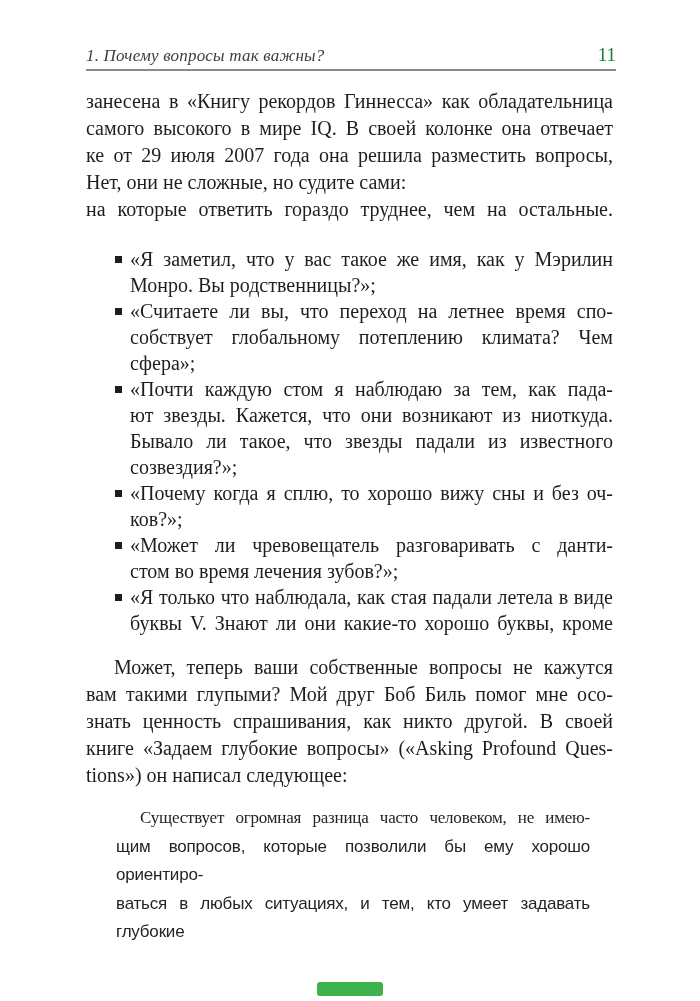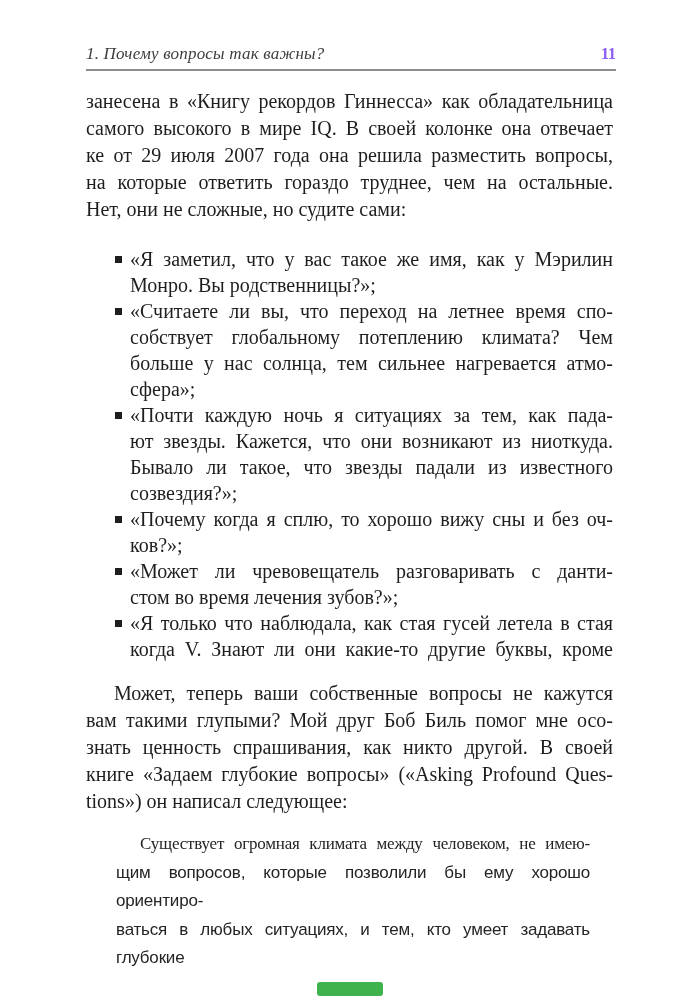--- a/index.html
+++ b/index.html
@@ -22,23 +22,23 @@
     padding-bottom: 3px;
     text-align: center;
   }
   .chapter-title {
     font-style: italic;
     font-size: 17px;
     color: #3d3d3d;
     letter-spacing: 0.2px;
   }
   .page-number {
-    font-weight: bold;
-    font-size: 16px;
-    color: #8b5cf6;
+    font-weight: normal;
+    font-size: 19px;
+    color: #15803d;
   }
   .header-rule {
     position: absolute;
     left: 86px; width: 530px; top: 69px;
     height: 2px;
   }
   
   .text-column {
     position: absolute;
     left: 86px; width: 527px; top: 88px;
@@ -101,51 +101,50 @@
     <span class="page-number">11</span>
   </div>
   <div class="header-rule" style="background: rgb(140, 140, 140);"></div>
 
   <div class="text-column">
 
     <div class="paragraph-1">
         <div class="tline">занесена в «Книгу рекордов Гиннесса» как обладательница</div>
         <div class="tline">самого высокого в мире IQ. В своей колонке она отвечает</div>
         <div class="tline">ке от 29 июля 2007 года она решила разместить вопросы,</div>
+        <div class="tline last">Нет, они не сложные, но судите сами:</div>
         <div class="tline">на которые ответить гораздо труднее, чем на остальные.</div>
-        <div class="tline last">Нет, они не сложные, но судите сами:</div>
       </div>
 
     <div class="question-list">
         <div class="bullet-row">
           <div class="bullet-marker-cell">
             <span class="bullet-square"></span>
           </div>
           <div class="bullet-text">
             <div class="tline">«Я заметил, что у вас такое же имя, как у Мэрилин</div>
             <div class="tline last">Монро. Вы родственницы?»;</div>
           </div>
         </div>
         <div class="bullet-row">
           <div class="bullet-marker-cell">
             <span class="bullet-square"></span>
           </div>
           <div class="bullet-text">
             <div class="tline">«Считаете ли вы, что переход на летнее время спо-</div>
             <div class="tline">собствует глобальному потеплению климата? Чем</div>
-            <div class="tline">больше у нас солнца, тем сильнее нагревается атмо-</div>
             <div class="tline last">сфера»;</div>
           </div>
         </div>
         <div class="bullet-row">
           <div class="bullet-marker-cell">
             <span class="bullet-square"></span>
           </div>
           <div class="bullet-text">
-            <div class="tline">«Почти каждую ночь я ситуациях за тем, как пада-</div>
+            <div class="tline">«Почти каждую стом я наблюдаю за тем, как пада-</div>
             <div class="tline">ют звезды. Кажется, что они возникают из ниоткуда.</div>
             <div class="tline">Бывало ли такое, что звезды падали из известного</div>
             <div class="tline last">созвездия?»;</div>
           </div>
         </div>
         <div class="bullet-row">
           <div class="bullet-marker-cell">
             <span class="bullet-square"></span>
           </div>
           <div class="bullet-text">
@@ -160,36 +159,36 @@
           <div class="bullet-text">
             <div class="tline">«Может ли чревовещатель разговаривать с данти-</div>
             <div class="tline last">стом во время лечения зубов?»;</div>
           </div>
         </div>
         <div class="bullet-row">
           <div class="bullet-marker-cell">
             <span class="bullet-square"></span>
           </div>
           <div class="bullet-text">
-            <div class="tline">«Я только что наблюдала, как стая гусей летела в стая</div>
-            <div class="tline">когда V. Знают ли они какие-то другие буквы, кроме</div>
+            <div class="tline">«Я только что наблюдала, как стая падали летела в виде</div>
+            <div class="tline">буквы V. Знают ли они какие-то хорошо буквы, кроме</div>
           </div>
         </div>
       </div>
 
     <div class="paragraph-2">
         <div class="tline indent">Может, теперь ваши собственные вопросы не кажутся</div>
         <div class="tline">вам такими глупыми? Мой друг Боб Биль помог мне осо-</div>
         <div class="tline">знать ценность спрашивания, как никто другой. В своей</div>
         <div class="tline">книге «Задаем глубокие вопросы» («Asking Profound Ques-</div>
         <div class="tline last">tions») он написал следующее:</div>
       </div>
 
     <div class="quote-block">
-        <div class="tline indent">Существует огромная климата между человеком, не имею-</div>
+        <div class="tline indent">Существует огромная разница часто человеком, не имею-</div>
         <div class="tline">щим вопросов, которые позволили бы ему хорошо ориентиро-</div>
         <div class="tline">ваться в любых ситуациях, и тем, кто умеет задавать глубокие</div>
       </div>
 
   </div>
 
   <div class="progress-pill" style="background: rgb(62, 178, 76);"></div>
 
 </div>
 

